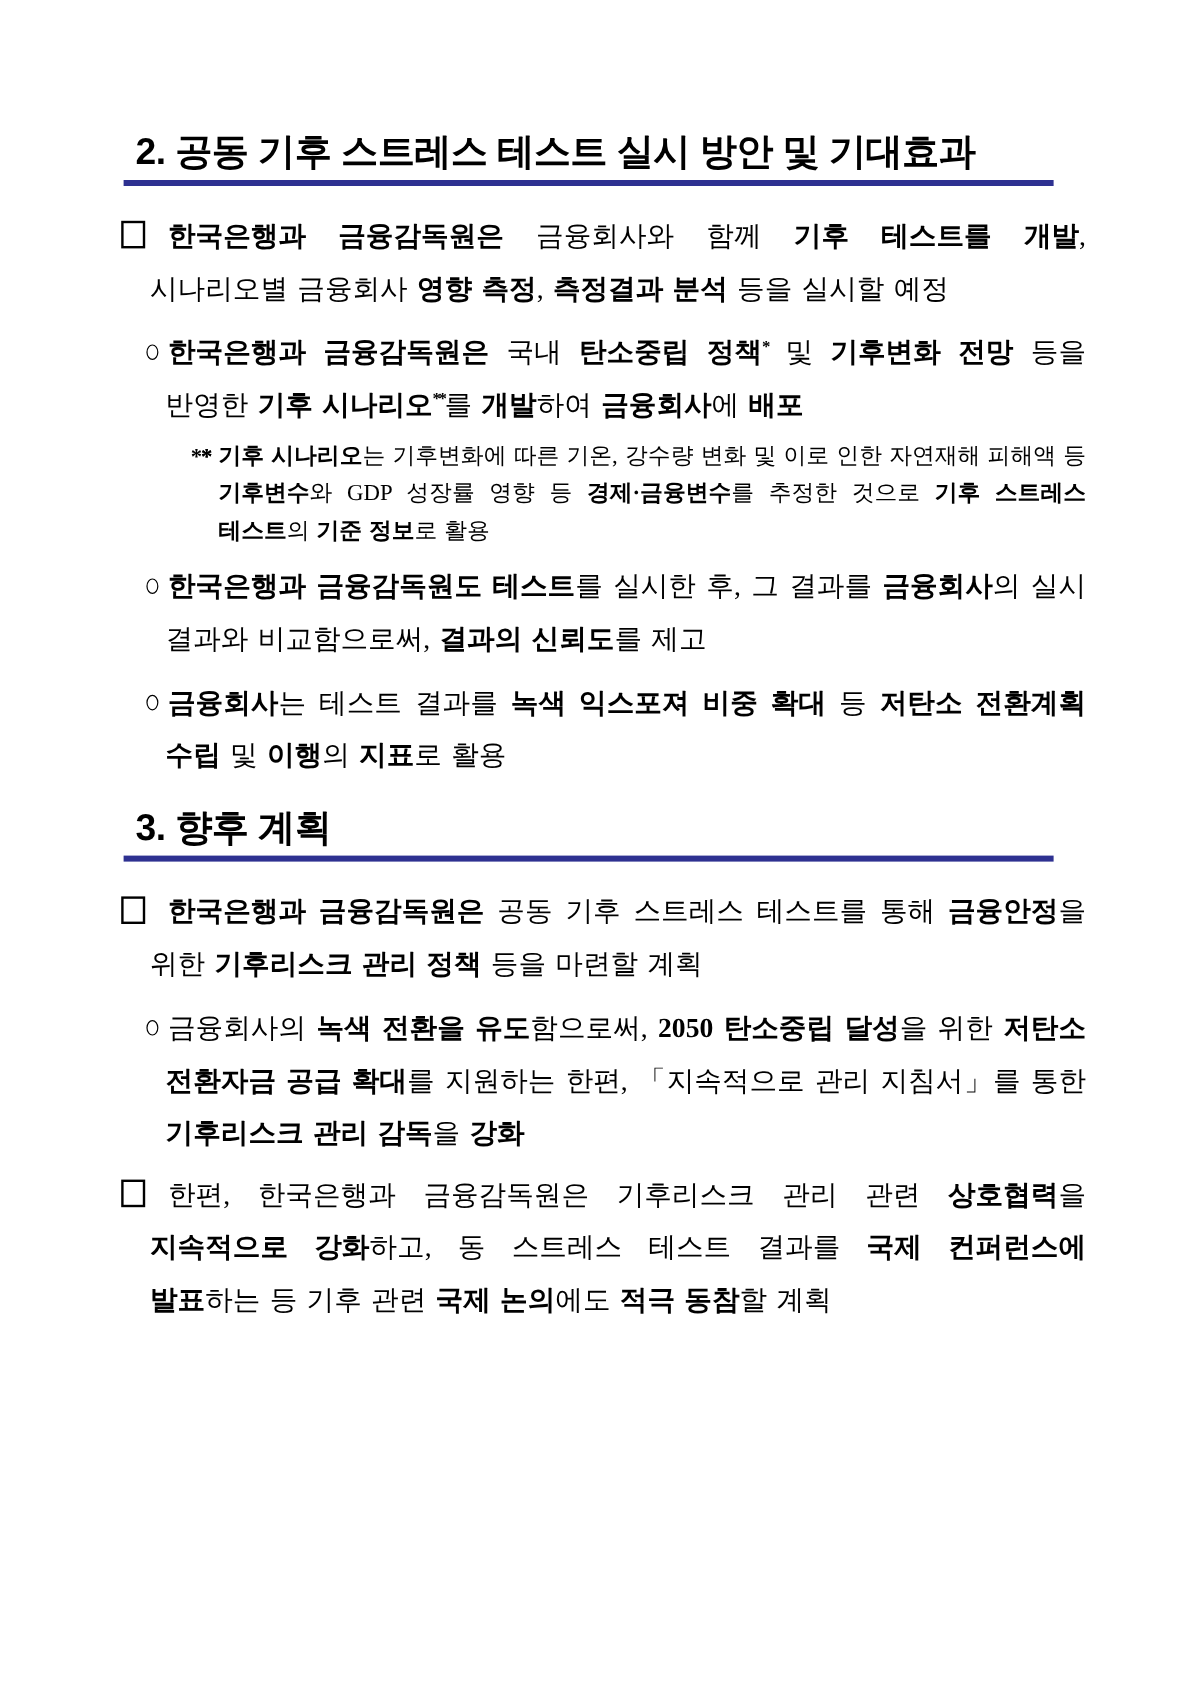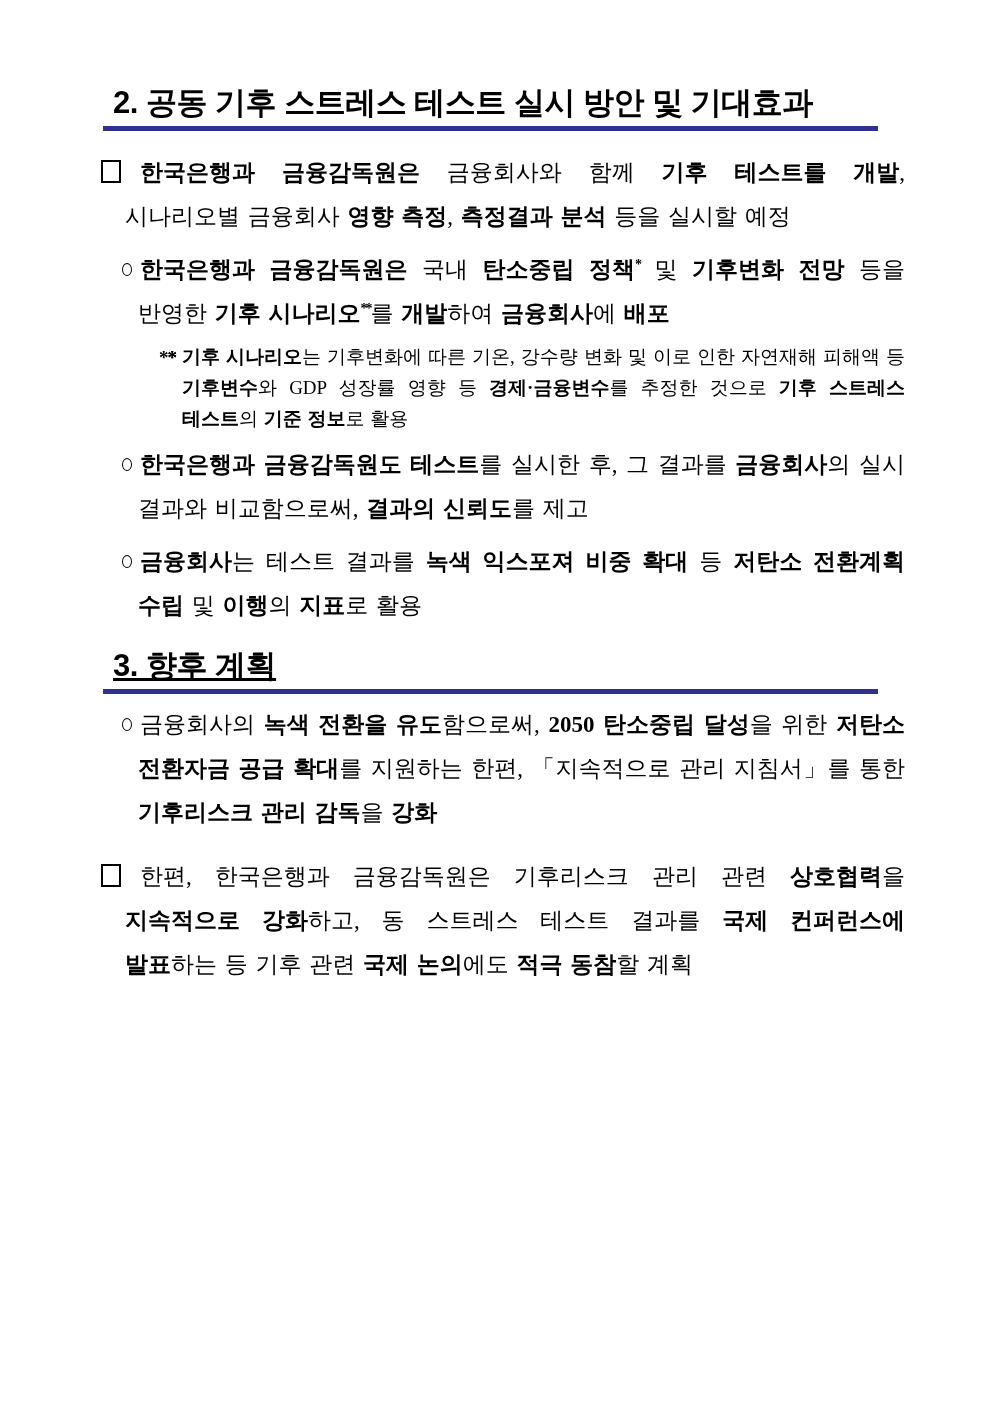--- a/index.html
+++ b/index.html
@@ -4,37 +4,37 @@
 <style>
   :root { --accent:#2e3191; --ink:#000000; --paper:#ffffff; }
   * { margin:0; padding:0; box-sizing:border-box; }
   html,body { background:#888; }
   .page {
     position:relative;
     width:992px; height:1403px;
     margin:0 auto;
     background:var(--paper);
     color:var(--ink);
-    padding:84px 87px 40px 100px;
+    padding:108px 87px 40px 100px;
     font-family:"Liberation Serif","DejaVu Serif",serif;
     overflow:hidden;
   }
   .section-heading {
     width:775px;
     margin-left:3px;
     padding:0 0 4px 10px;
     border-bottom:5px solid var(--accent);
     font-family:"Liberation Sans","DejaVu Sans",sans-serif;
     font-weight:800;
     font-size:31px;
     line-height:38px;
     letter-spacing:-0.5px;
     color:#000;
   }
-  section + section .section-heading { margin-top:19px;text-decoration:underline; }
+  section + section .section-heading { margin-top:19px; }
   .blocks { width:805px; }
   .block {
     position:relative;
     text-align:justify;
     word-break:keep-all;
     word-spacing:2px;
     font-size:23px;
     line-height:44px;
   }
   .block.box { margin-top:20px; padding-left:25px; text-indent:15px; }
@@ -87,17 +87,18 @@
         <div class="block footnote"><span class="marker footnote-marker">*</span></div>
         <div class="block footnote"><span class="marker footnote-marker">**</span><span class="b">기후 시나리오</span><span>는 기후변화에 따른 기온, 강수량 변화 및 이로 인한 자연재해 피해액 등 </span><span class="b">기후변수</span><span>와 GDP 성장률 영향 등 </span><span class="b">경제·금융변수</span><span>를 추정한 것으로 </span><span class="b">기후 스트레스 테스트</span><span>의 </span><span class="b">기준 정보</span><span>로 활용</span></div>
         <div class="block circle"><span class="marker circle-marker"></span><span class="b">한국은행과 금융감독원도</span><span> </span><span class="b">테스트</span><span>를 실시한 후, 그 결과를 </span><span class="b">금융회사</span><span>의 실시 결과와 비교함으로써, </span><span class="b">결과의 신뢰도</span><span>를 제고</span></div>
         <div class="block circle"><span class="marker circle-marker"></span><span class="b">금융회사</span><span>는 테스트 결과를 </span><span class="b">녹색 익스포져 비중 확대</span><span> 등 </span><span class="b">저탄소 전환계획 수립</span><span> 및 </span><span class="b">이행</span><span>의 </span><span class="b">지표</span><span>로 활용</span></div>
       </div>
   </section>
 
   <section>
     <h2 class="section-heading">3. 향후 계획</h2>
     <div class="blocks">
+        <div class="block box"><span class="marker box-marker"></span><span class="b">한국은행과 금융감독원은</span><span> 공동 기후 스트레스 테스트를 통해 </span><span class="b">금융안정</span><span>을 위한 </span><span class="b">기후리스크 관리 정책</span><span> 등을 마련할 계획</span></div>
         <div class="block circle"><span class="marker circle-marker"></span><span>금융회사의 </span><span class="b">녹색 전환을 유도</span><span>함으로써, </span><span class="b">2050 탄소중립 달성</span><span>을 위한 </span><span class="b">저탄소 전환자금 공급 확대</span><span>를 지원하는 한편, 「지속적으로 관리 지침서」를 통한 </span><span class="b">기후리스크 관리 감독</span><span>을 </span><span class="b">강화</span></div>
         <div class="block box"><span class="marker box-marker"></span><span>한편, 한국은행과 금융감독원은 기후리스크 관리 관련 </span><span class="b">상호협력</span><span>을 </span><span class="b">지속적으로 강화</span><span>하고, 동 스트레스 테스트 결과를 </span><span class="b">국제 컨퍼런스에 발표</span><span>하는 등 기후 관련 </span><span class="b">국제 논의</span><span>에도 </span><span class="b">적극 동참</span><span>할 계획</span></div>
       </div>
   </section>
 </div>
 
 </body></html>

